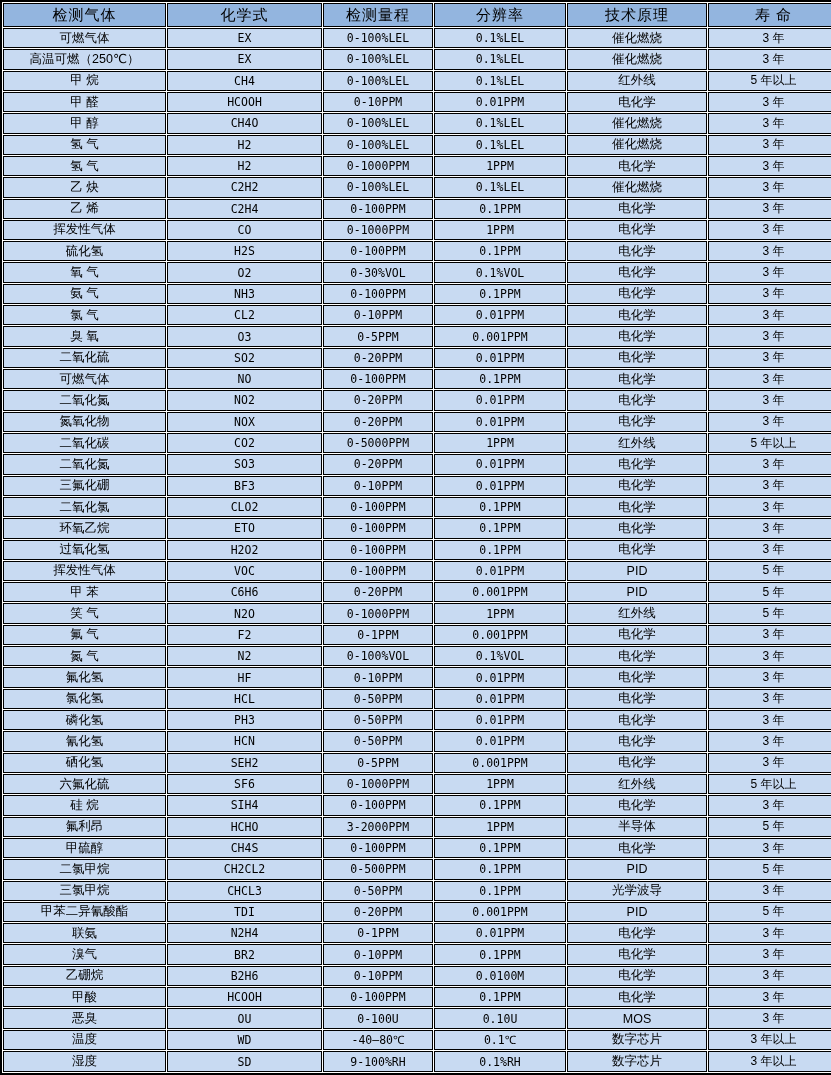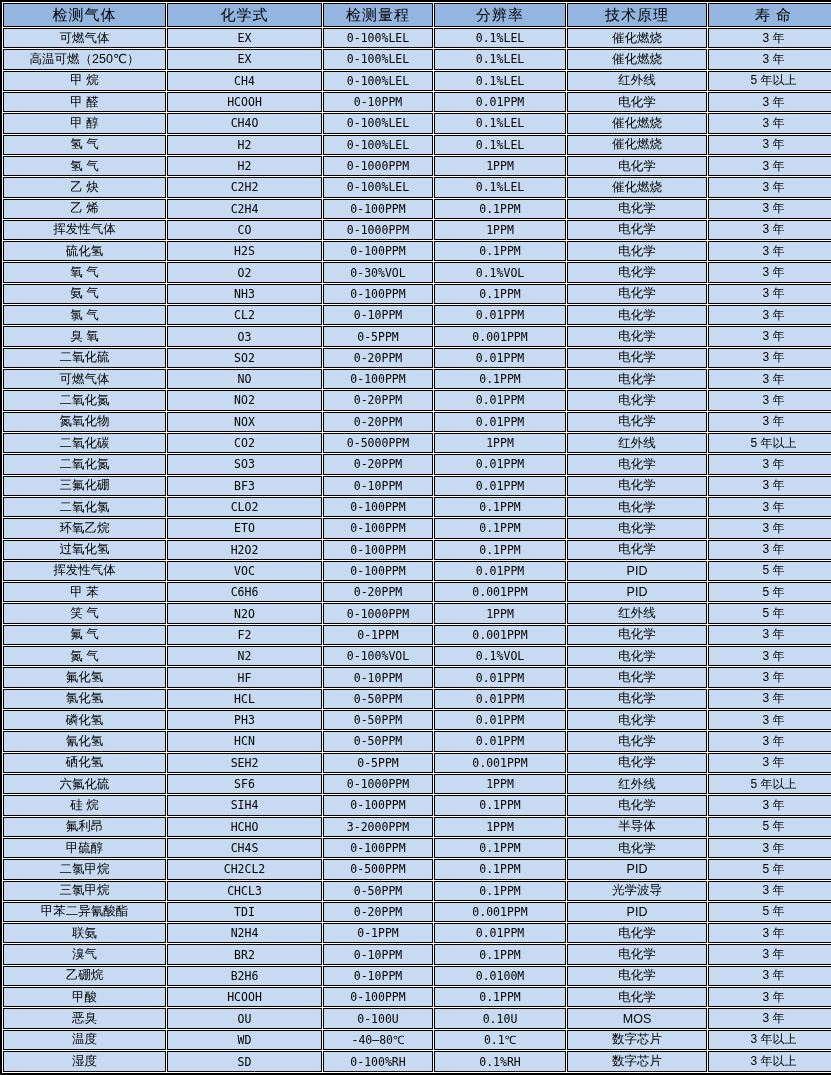--- a/index.html
+++ b/index.html
@@ -453,19 +453,19 @@
         <td>温度</td>
         <td>WD</td>
         <td>-40—80℃</td>
         <td>0.1℃</td>
         <td>数字芯片</td>
         <td>3 年以上</td>
       </tr>
       <tr>
         <td>湿度</td>
         <td>SD</td>
-        <td>0-100%RH</td>
+        <td>9-100%RH</td>
         <td>0.1%RH</td>
         <td>数字芯片</td>
         <td>3 年以上</td>
       </tr>
     </tbody>
 </table>
 
 </body></html>

